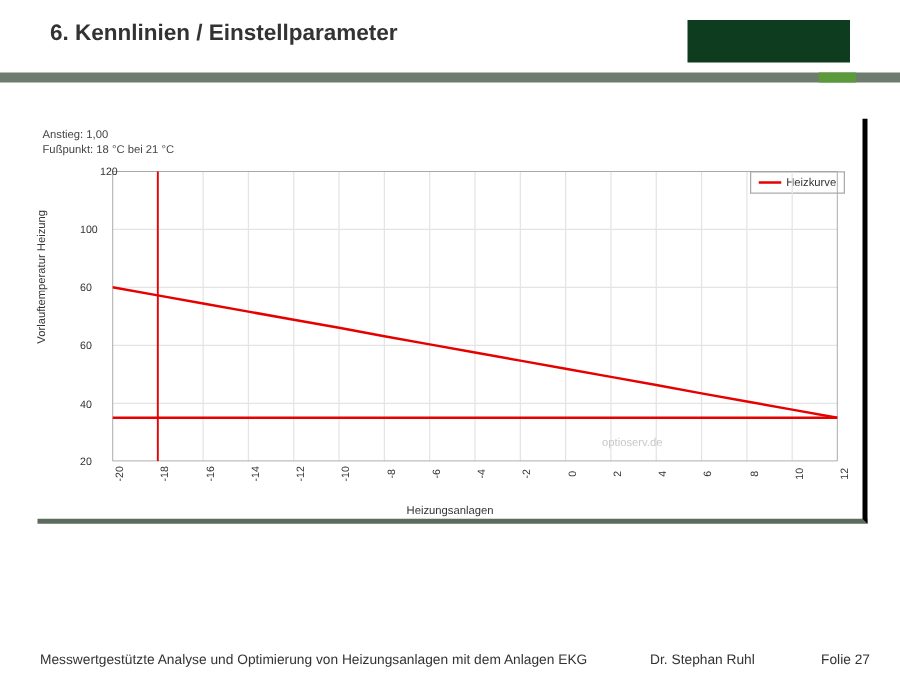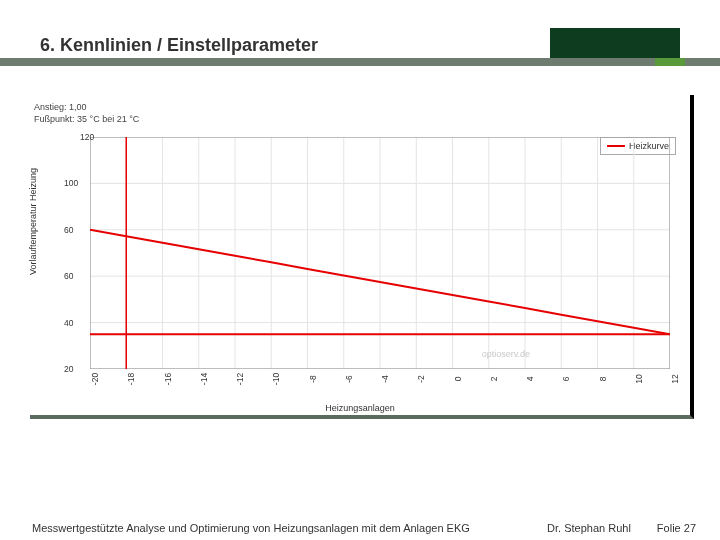--- a/index.html
+++ b/index.html
@@ -1,17 +1,17 @@
 <!DOCTYPE html>
 <html><head>
 <meta charset="utf-8">
 <style>
   html,body{margin:0;padding:0;width:720px;height:540px;background:#fff;font-family:Arial,Helvetica,sans-serif;color:#333;overflow:hidden}
   .slide{position:relative;width:720px;height:540px}
-  .title-row{position:absolute;left:40px;top:28px;width:640px;height:34px;display:flex;justify-content:space-between;align-items:center}
+  .title-row{position:absolute;left:40px;top:16px;width:640px;height:34px;display:flex;justify-content:space-between;align-items:flex-start}
   .title{font-size:18px;font-weight:bold;color:#333}
   .logo-block{width:130px;height:34px;background:#0e3c1f}
   .hr-bar{position:absolute;left:0;top:58px;width:720px;height:8px;background:#6d7c6f}
   .hr-bar .notch{position:absolute;right:35px;top:0;width:30px;height:8px;background:#5a9a3a}
 
   .chart-wrap{position:absolute;left:30px;top:95px;width:660px;height:320px;border-right:4px solid #000000;border-bottom:4px solid #5d6b5f;background:#fff}
   .meta-top{position:absolute;left:4px;top:6px;font-size:9px;color:#444;line-height:1.35}
   .legend-box{position:absolute;right:14px;top:42px;background:#fff;border:1px solid #aaa;padding:3px 6px;font-size:9px;color:#333;display:flex;align-items:center;gap:4px}
   .legend-swatch{width:18px;height:2px;background:#e60000;display:inline-block}
 
@@ -20,39 +20,39 @@
 
   .plot{position:absolute;left:60px;top:42px;width:580px;height:232px}
   .plot svg{position:absolute;inset:0}
   .ytick{position:absolute;left:-26px;font-size:8.5px;color:#333;transform:translateY(-50%)}
   .xtick{position:absolute;bottom:-20px;font-size:8.5px;color:#333;transform:translateX(-50%) rotate(-90deg);transform-origin:center top;white-space:nowrap}
 
   .watermark{position:absolute;right:160px;bottom:56px;font-size:9px;color:#c7c9c7}
 
   .footer{position:absolute;left:0;bottom:0;width:720px;height:24px;display:flex;align-items:center;font-size:11px;color:#333}
   .footer .ft-left{margin-left:32px}
-  .footer .ft-mid{margin-left:auto;margin-right:26px}
+  .footer .ft-mid{margin-left:auto;margin-right:53px}
   .footer .ft-right{margin-right:24px}
 </style>
 </head>
 <body>
 
 <div class="slide">
   <div class="title-row">
     <div class="title">6. Kennlinien / Einstellparameter</div>
     <div class="logo-block"></div>
   </div>
   <div class="hr-bar">
       <div class="notch"></div>
     </div>
 
   <div class="chart-wrap">
     <div class="meta-top">
       <div>Anstieg: 1,00</div>
-      <div>Fußpunkt: 35 °C bei 21 °C</div>
+      <div>Fußpunkt: 18 °C bei 21 °C</div>
     </div>
     <div class="legend-box">
       <span class="legend-swatch"></span>
       <span>Heizkurve</span>
     </div>
     <div class="yaxis-label">Vorlauftemperatur Heizung</div>
     <div class="xaxis-label">Heizungsanlagen</div>
 
     <div class="plot" id="plot">
         <svg width="580" height="232">

